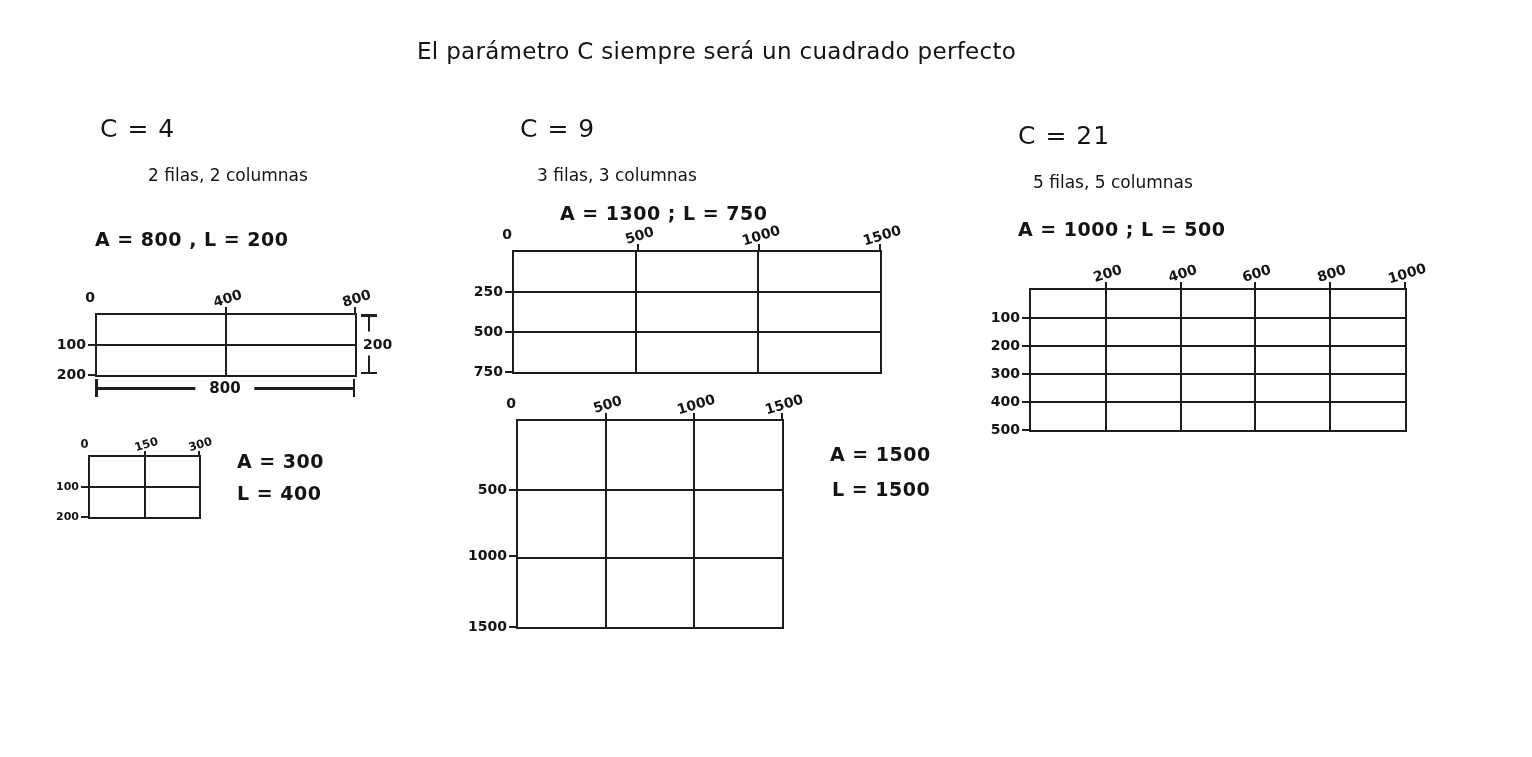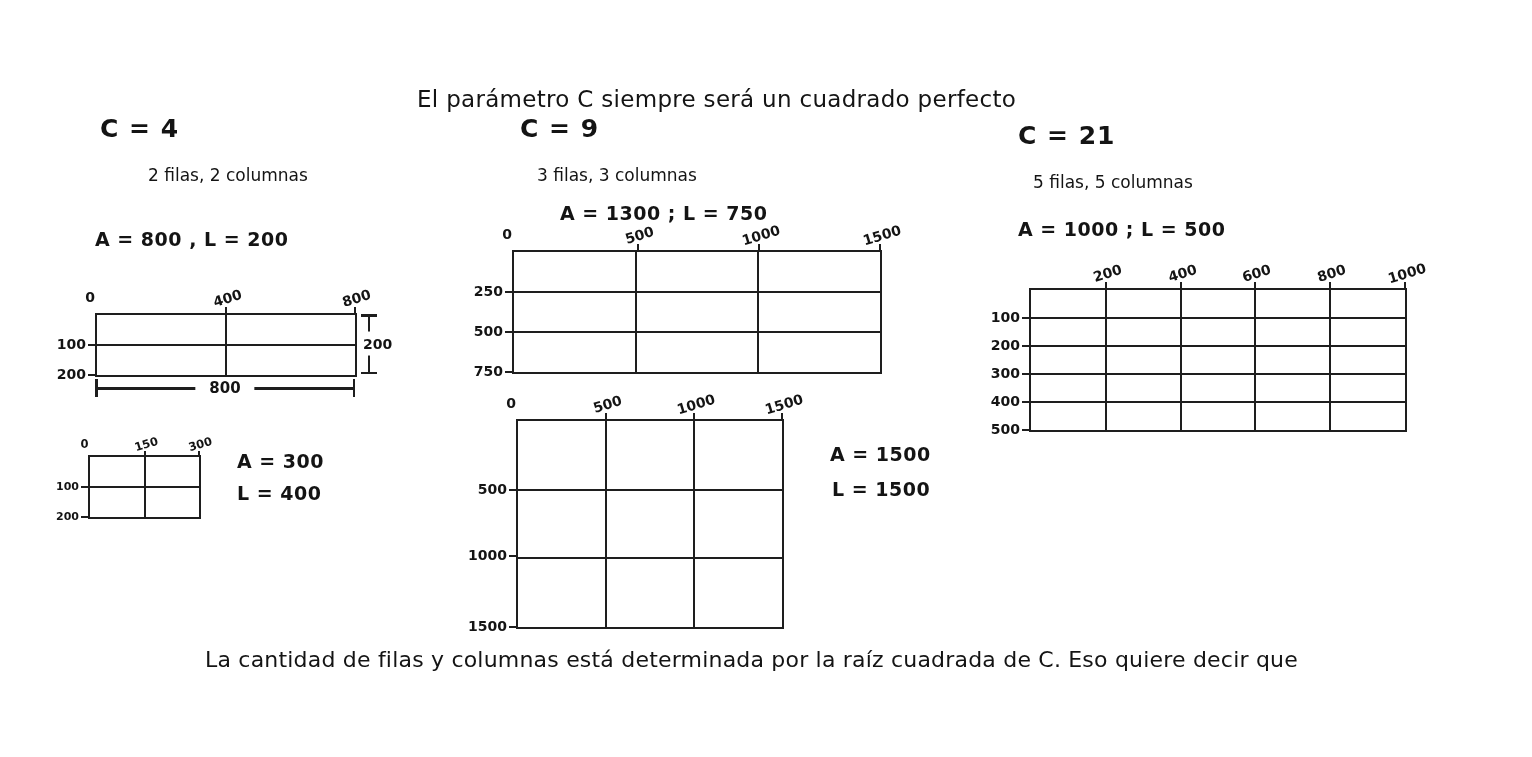--- a/index.html
+++ b/index.html
@@ -1,22 +1,22 @@
 <!DOCTYPE html>
 <html><head>
 <meta charset="utf-8">
 <style>
   html,body{margin:0;padding:0;background:#fff;}
   .canvas{
     position:relative;width:1532px;height:757px;background:#ffffff;
     font-family:"DejaVu Sans", sans-serif;color:#141414;overflow:hidden;
   }
   .txt{position:absolute;white-space:nowrap;}
-  .title{font-size:23px;letter-spacing:0.3px;margin-top:48px;}
-  .heading{font-size:25px;letter-spacing:1px;font-weight:bold;}
+  .title{font-size:23px;letter-spacing:0.3px;}
+  .heading{font-size:25px;letter-spacing:1px;}
   .sub{font-size:17px;}
   .param{font-size:19px;font-weight:600;letter-spacing:0.5px;}
   .footer{font-size:22px;letter-spacing:0.2px;}
 
   
   .grid{position:absolute;border:2px solid #1e1e1e;}
   .gline{position:absolute;background:#1e1e1e;}
   .gline.v{top:0;bottom:0;width:2px;transform:translateX(-1px);}
   .gline.h{left:0;right:0;height:2px;transform:translateY(-1px);}
   .xtick{position:absolute;top:-25px;font-size:14px;font-weight:600;white-space:nowrap;}
@@ -170,15 +170,14 @@
       <div class="ytick" style="top: 40%;">200</div>
       <div class="ytickmark" style="top: 40%;"></div>
       <div class="ytick" style="top: 60%;">300</div>
       <div class="ytickmark" style="top: 60%;"></div>
       <div class="ytick" style="top: 80%;">400</div>
       <div class="ytickmark" style="top: 80%;"></div>
       <div class="ytick" style="top: 100%;">500</div>
       <div class="ytickmark" style="top: 100%;"></div>
     </div>
 
-  <div class="txt footer" style="left:205px;top:647px">La cantidad de filas y columnas está determinada por la raíz cuadrada de C. Eso quiere decir que</div>
 
 </div>
 
 </body></html>

